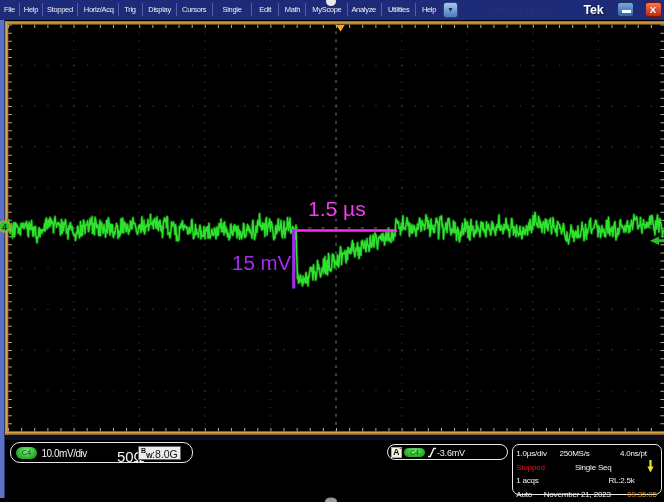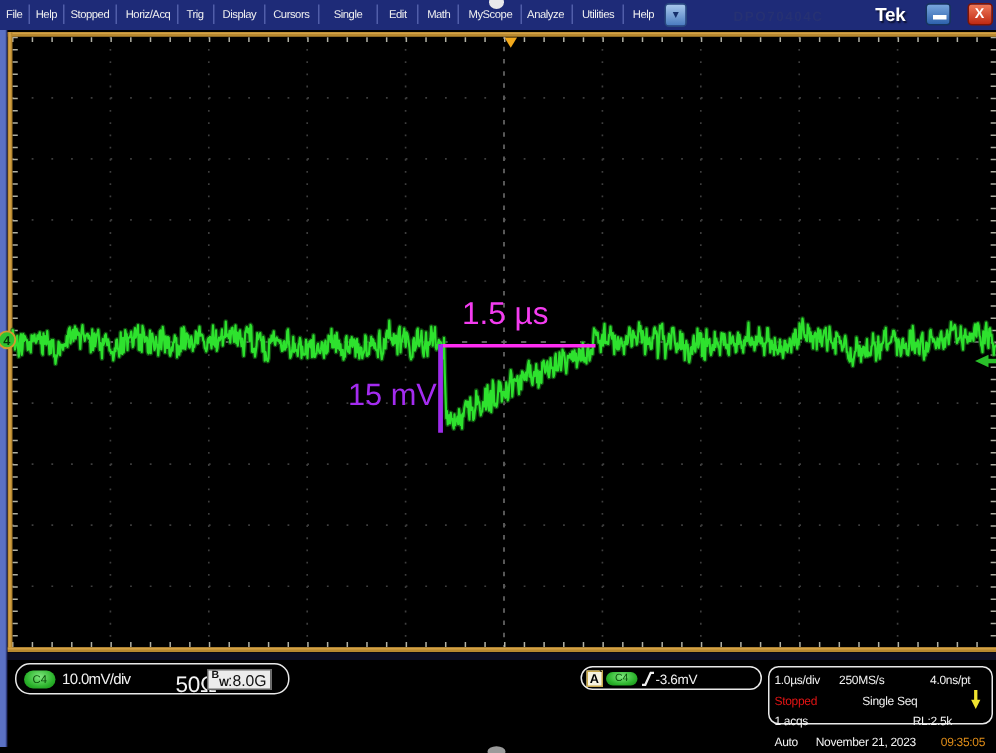--- a/index.html
+++ b/index.html
@@ -9,21 +9,21 @@
 .mlight{position:absolute;left:326px;top:-3px;width:10px;height:9px;border-radius:50%;background:#e8e8ea}
 .faint{position:absolute;left:489px;top:6px;color:#263173;font-size:9px;font-weight:700;letter-spacing:1px}
 .ddbtn{position:absolute;left:443px;top:2px;width:15px;height:15.5px;background:linear-gradient(#a8c8ec,#4a7cc0);border:1px solid #28487e;border-radius:3px;color:#16306c;font-size:8px;text-align:center;line-height:14px}
 .teklogo{position:absolute;left:583.5px;top:3px;color:#fff;font-size:12.5px;font-weight:700;letter-spacing:-0.2px;text-shadow:1px 1px 1px #0a1030}
 .minbtn{position:absolute;left:617px;top:2px;width:17px;height:15px;background:linear-gradient(#79a7dd,#2e62ad);border:1px solid #16345f;border-radius:3px}
 .minbtn i{position:absolute;left:4px;bottom:3px;width:9px;height:2.6px;background:#fff}
 .closebtn{position:absolute;left:644.5px;top:2px;width:17px;height:15px;background:linear-gradient(#ef7a5a,#c02a14);border:1px solid #7e1405;border-radius:3px;color:#fff;font-size:9.5px;font-weight:700;text-align:center;line-height:14px}
 .leftstrip{position:absolute;left:0;top:20px;width:5.2px;height:477.5px;background:linear-gradient(90deg,#5b71c4 0%,#5b71c4 70%,#39478e 82%,#1b2252 100%)}
 .chbox{position:absolute;left:10px;top:441.5px;width:183px;height:21px;border:1.6px solid #e9e9e9;border-radius:10px;background:#000;z-index:6}
 .trigbox{position:absolute;left:387px;top:443.5px;width:121px;height:16px;border:1.4px solid #e9e9e9;border-radius:8px;background:#000;z-index:6}
-.acqbox{position:absolute;left:512px;top:444px;width:149.5px;height:39px;border:1.6px solid #e9e9e9;border-radius:7px;background:#000;z-index:6}
+.acqbox{position:absolute;left:512px;top:444px;width:149.5px;height:51px;border:1.6px solid #e9e9e9;border-radius:7px;background:#000;z-index:6}
 .bt{position:absolute;color:#f2f2f2;font-size:8px;font-weight:400;white-space:nowrap;letter-spacing:-0.2px}
 .pill{position:absolute;background:radial-gradient(ellipse at 50% 35%,#7fe87f,#2eb52e 60%,#128a12);border-radius:7px;color:#0a4d0a;font-weight:400;text-align:center}
 .bwbox{position:absolute;left:127px;top:3px;width:43px;height:14.5px;background:#ececec;color:#111;border:1px solid #666}
 .bw-b{position:absolute;left:2px;top:0px;font-size:7px;font-weight:700}
 .bw-w{position:absolute;left:7px;top:5.5px;font-size:7px;font-weight:700}
 .bw-r{position:absolute;left:13px;top:1px;font-size:10.5px;font-weight:400}
 .aicon{position:absolute;left:3px;top:2.5px;width:10.5px;height:10.5px;background:#f7f3e0;border:1px solid #c9a94c;color:#000;font-size:8.5px;font-weight:700;text-align:center;line-height:9.5px}
 .aprime{position:absolute;font-size:7px;top:-2.5px}
 </style></head>
 <body>

